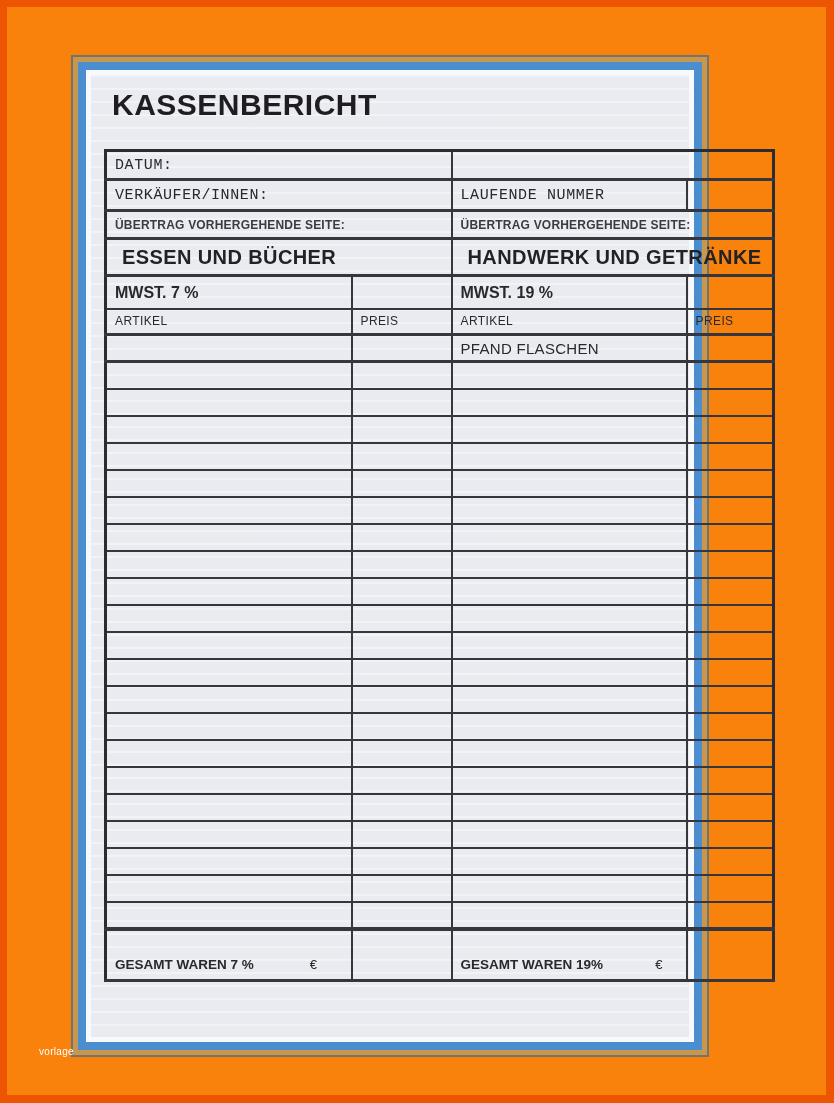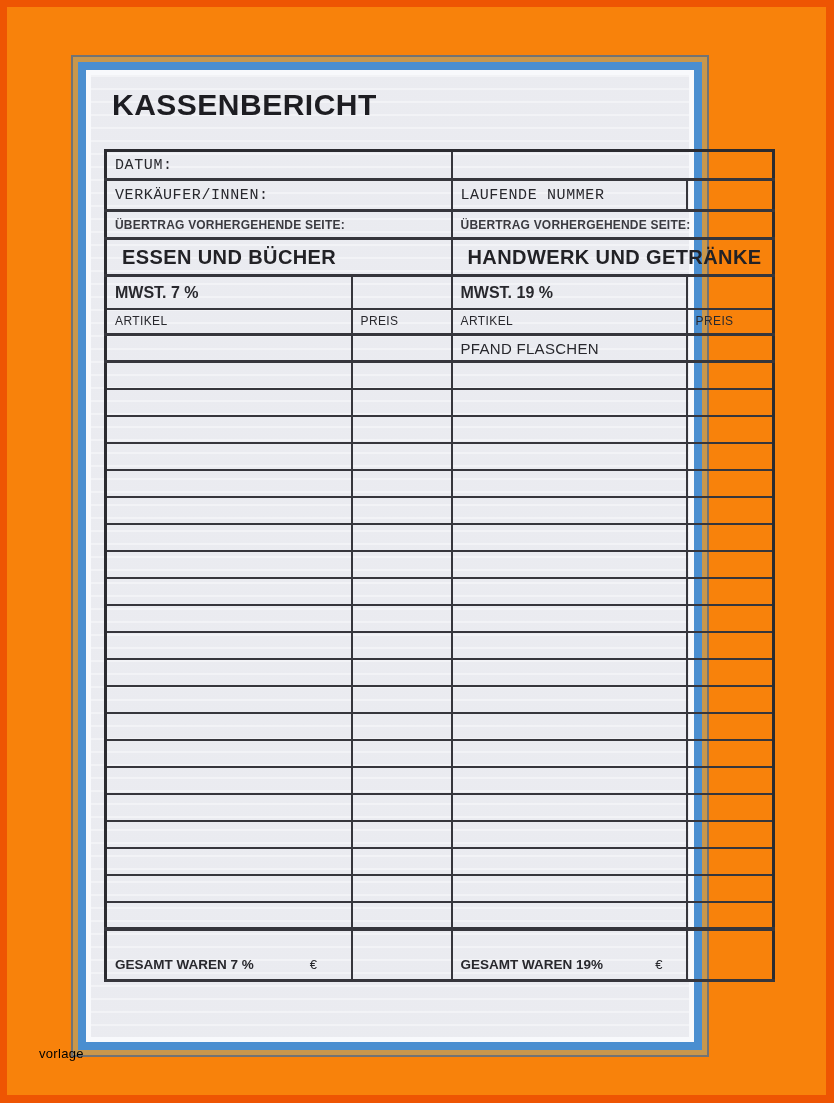--- a/index.html
+++ b/index.html
@@ -119,22 +119,22 @@
     display: flex;
     justify-content: space-between;
     align-items: center;
     width: 202px;
   }
   .euro { font-weight: normal; font-size: 13px; }
 
   .watermark {
     position: absolute;
     left: 39px; top: 1046px;
-    font-size: 13px;
-    color: #000000;
+    font-size: 10px;
+    color: #ffffff;
     letter-spacing: 0.3px;
     z-index: 10;
     text-align: right;
   }
 </style>
 </head>
 <body>
 
 <div class="canvas">
   <div class="orange-frame">

